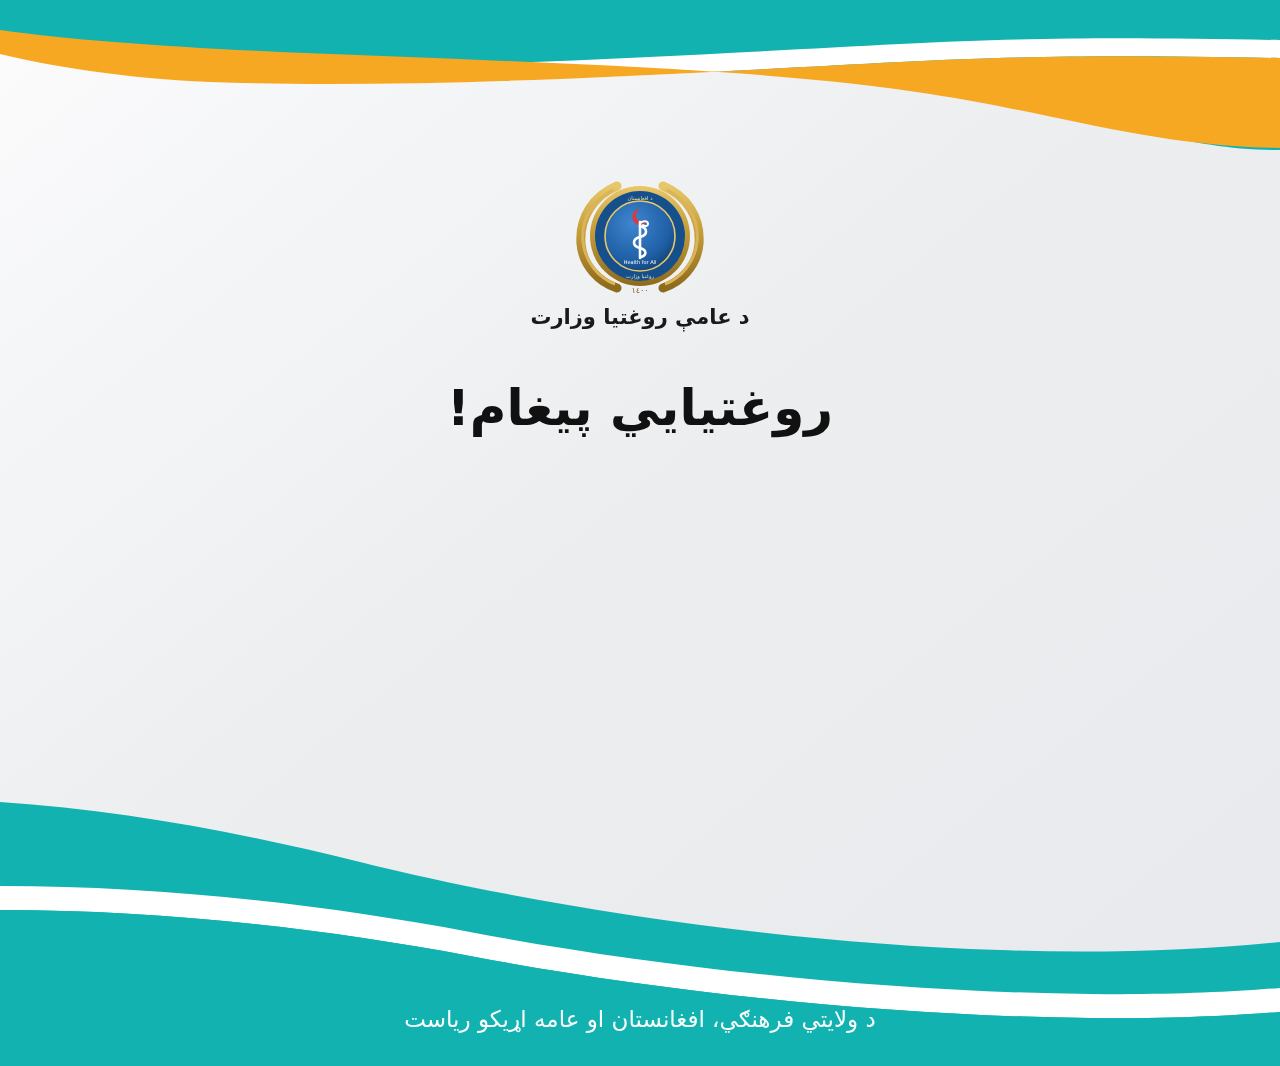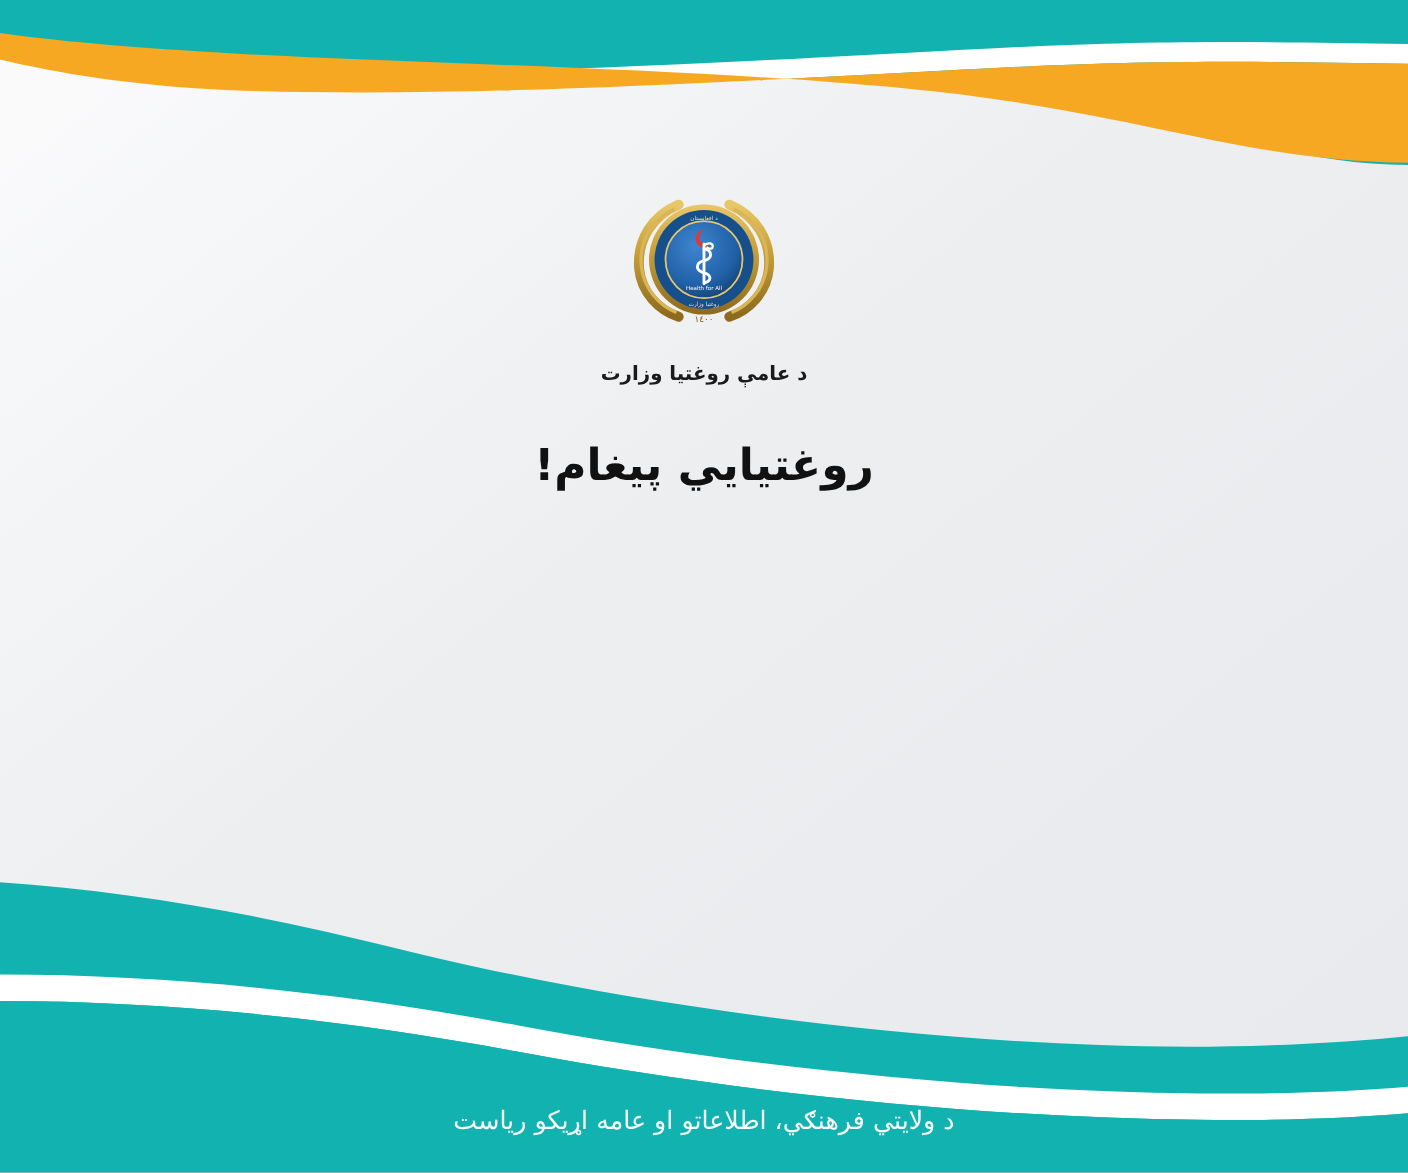--- a/index.html
+++ b/index.html
@@ -12,21 +12,21 @@
     height: 1066px;
     overflow: hidden;
     font-family: "DejaVu Sans", "Liberation Sans", sans-serif;
     background: #ffffff;
   }
 
   .poster {
     position: relative;
     width: 1280px;
     height: 1066px;
-    background: #c2410c;
+    background: #4d7c0f;
     overflow: hidden;
   }
 
   
   .bg-teal {
     position: absolute;
     inset: 0;
     background: #12b2b0;
   }
 
@@ -70,32 +70,32 @@
   }
 
   .emblem-wrap {
     margin-top: 160px;
     width: 170px;
     height: 145px;
     position: relative;
   }
 
   .ministry-name {
-    margin-top: 24px;
-    font-size: 18px;
+    margin-top: 0;
+    font-size: 21px;
     color: #1a1a1a;
     font-weight: bold;
     letter-spacing: 0;
     text-align: center;
     direction: rtl;
   }
 
   .headline {
     margin-top: 48px;
-    font-size: 40px;
+    font-size: 50px;
     font-weight: bold;
     color: #111111;
     text-align: center;
     direction: rtl;
     line-height: 1.25;
   }
 
   .body-text {
     margin-top: 38px;
     width: 1110px;
@@ -239,15 +239,15 @@
         <text x="85" y="133" text-anchor="middle" fill="#7a5c16" font-size="8" font-family="DejaVu Sans, sans-serif">١٤٠٠</text>
       </svg>
     </div>
 
     <div class="ministry-name">د عامې روغتيا وزارت</div>
 
     <h1 class="headline">روغتيايي پيغام!</h1>
 
   </div>
 
-  <div class="footer-script">د ولايتي فرهنګي، اطلاعاتو او عامه اړيکو رياست</div>
+  <div class="footer-script">د ولايتي فرهنګي، افغانستان او عامه اړيکو رياست</div>
 
 </div>
 
 </body></html>

